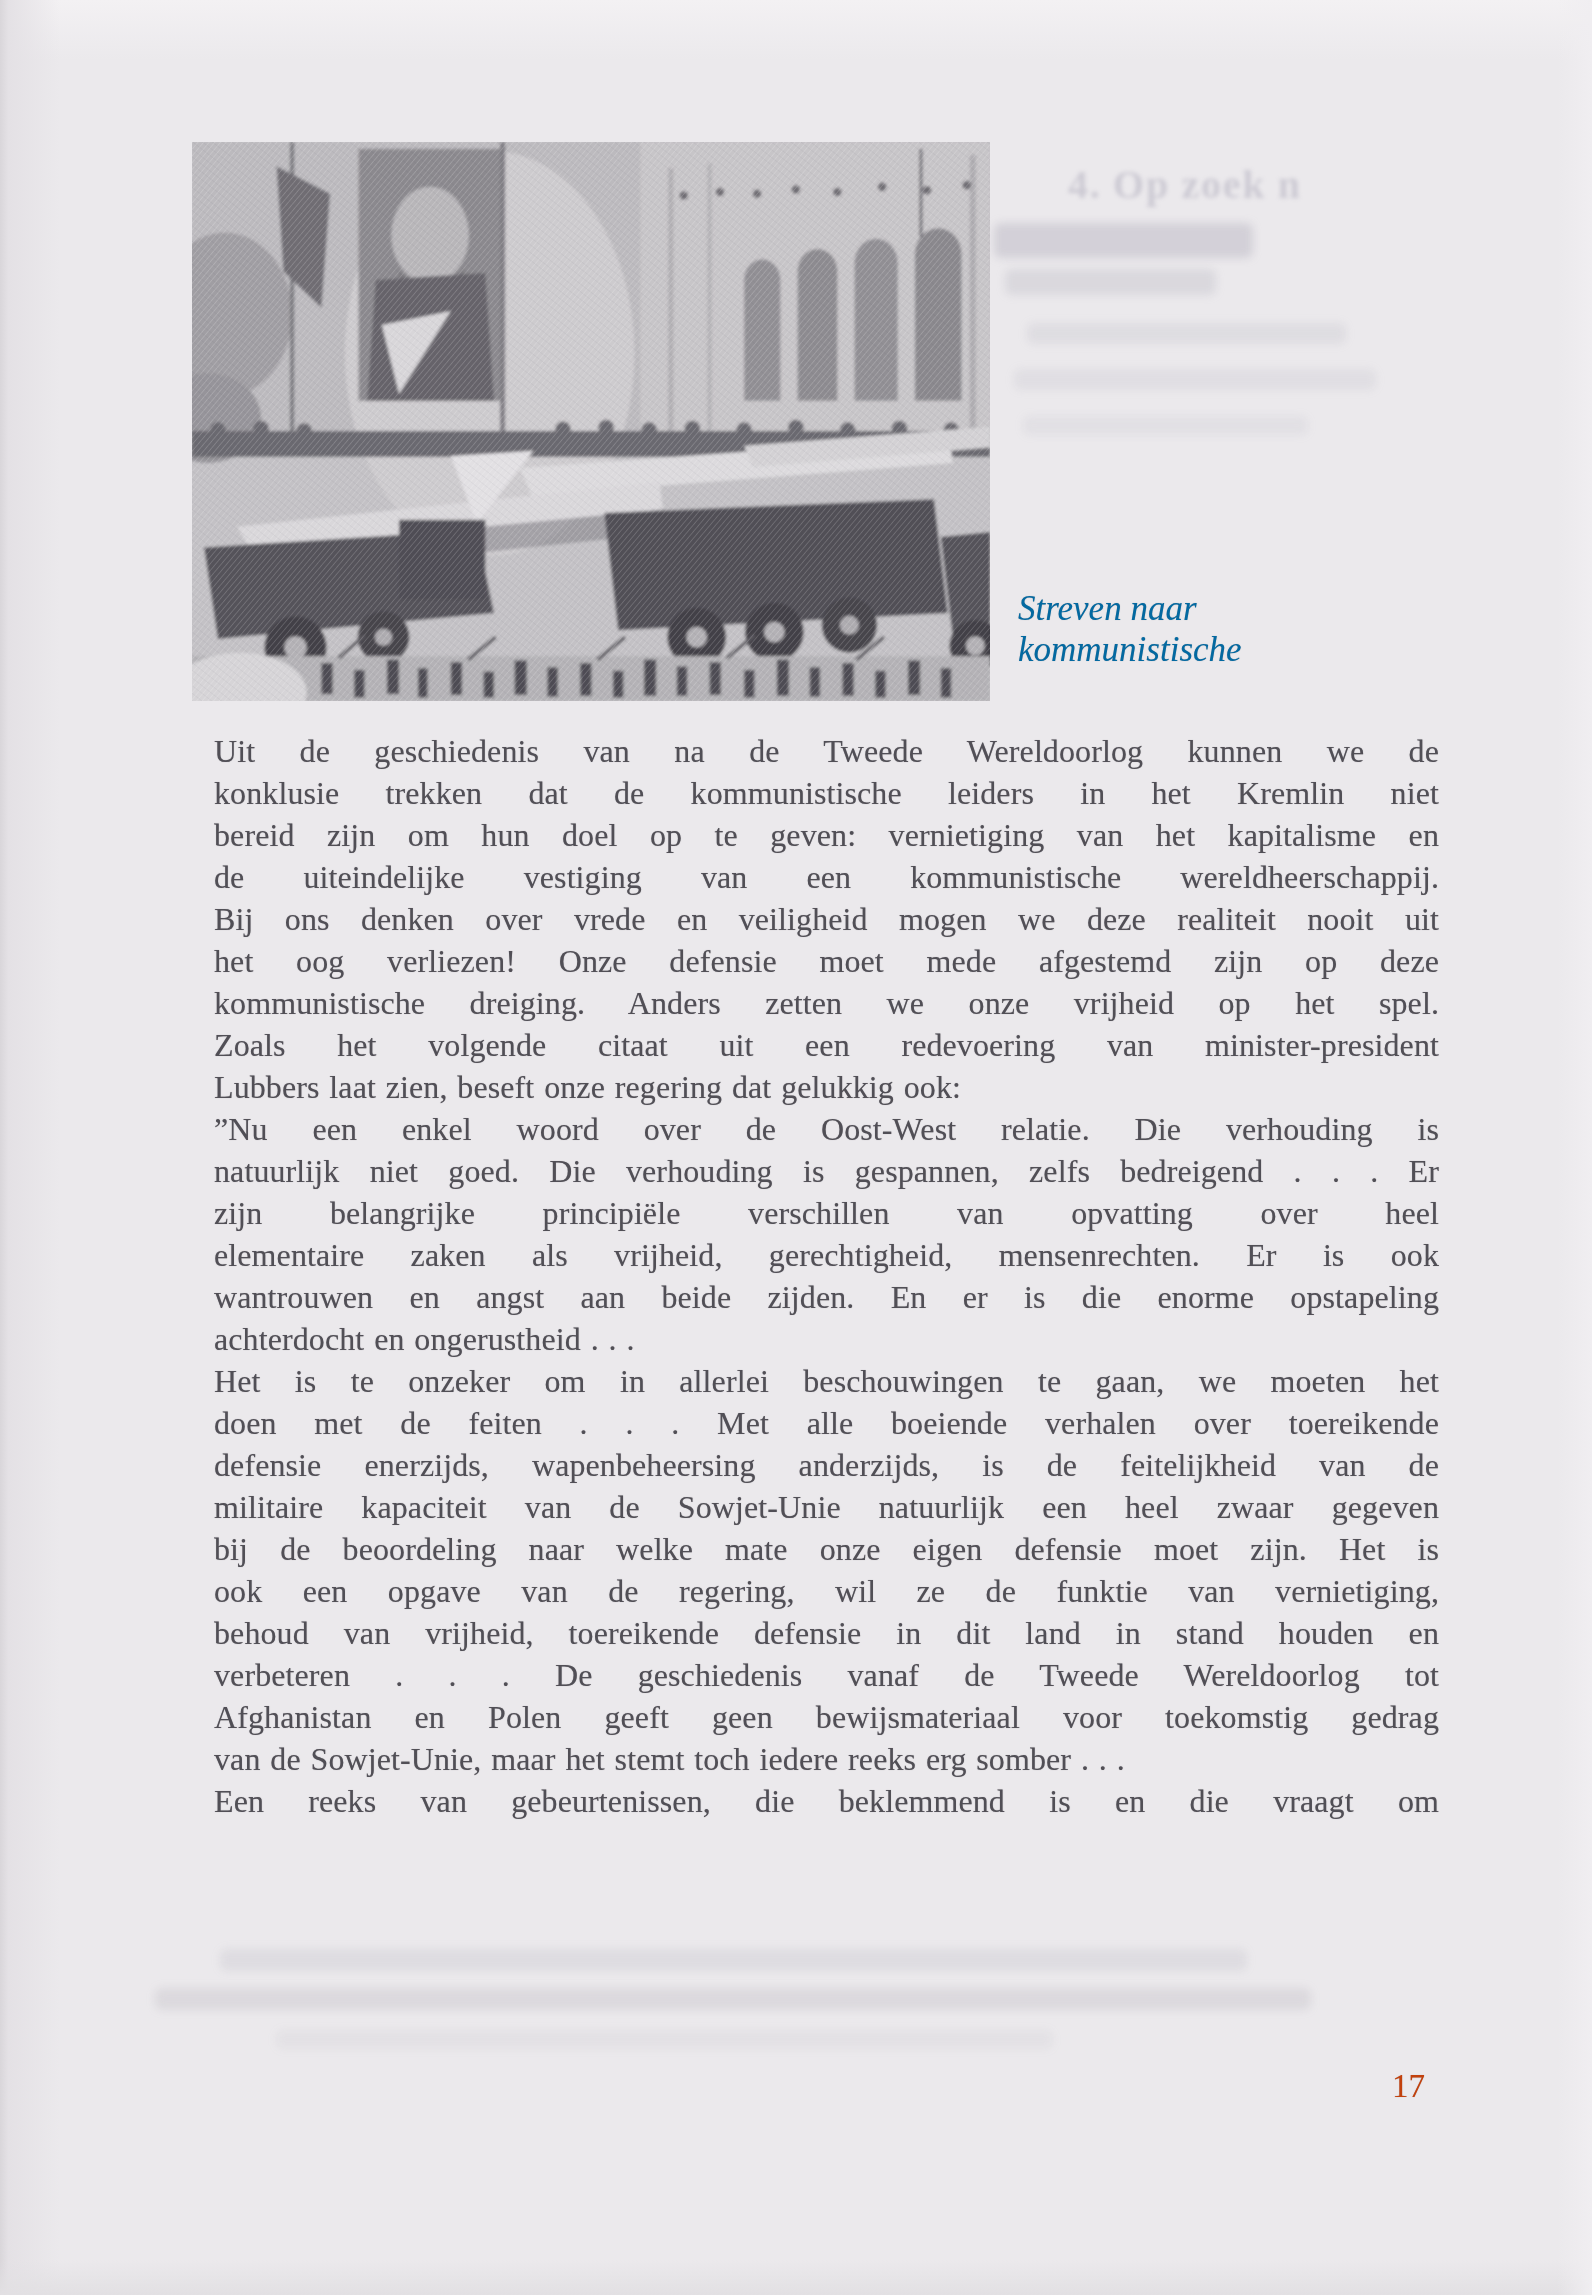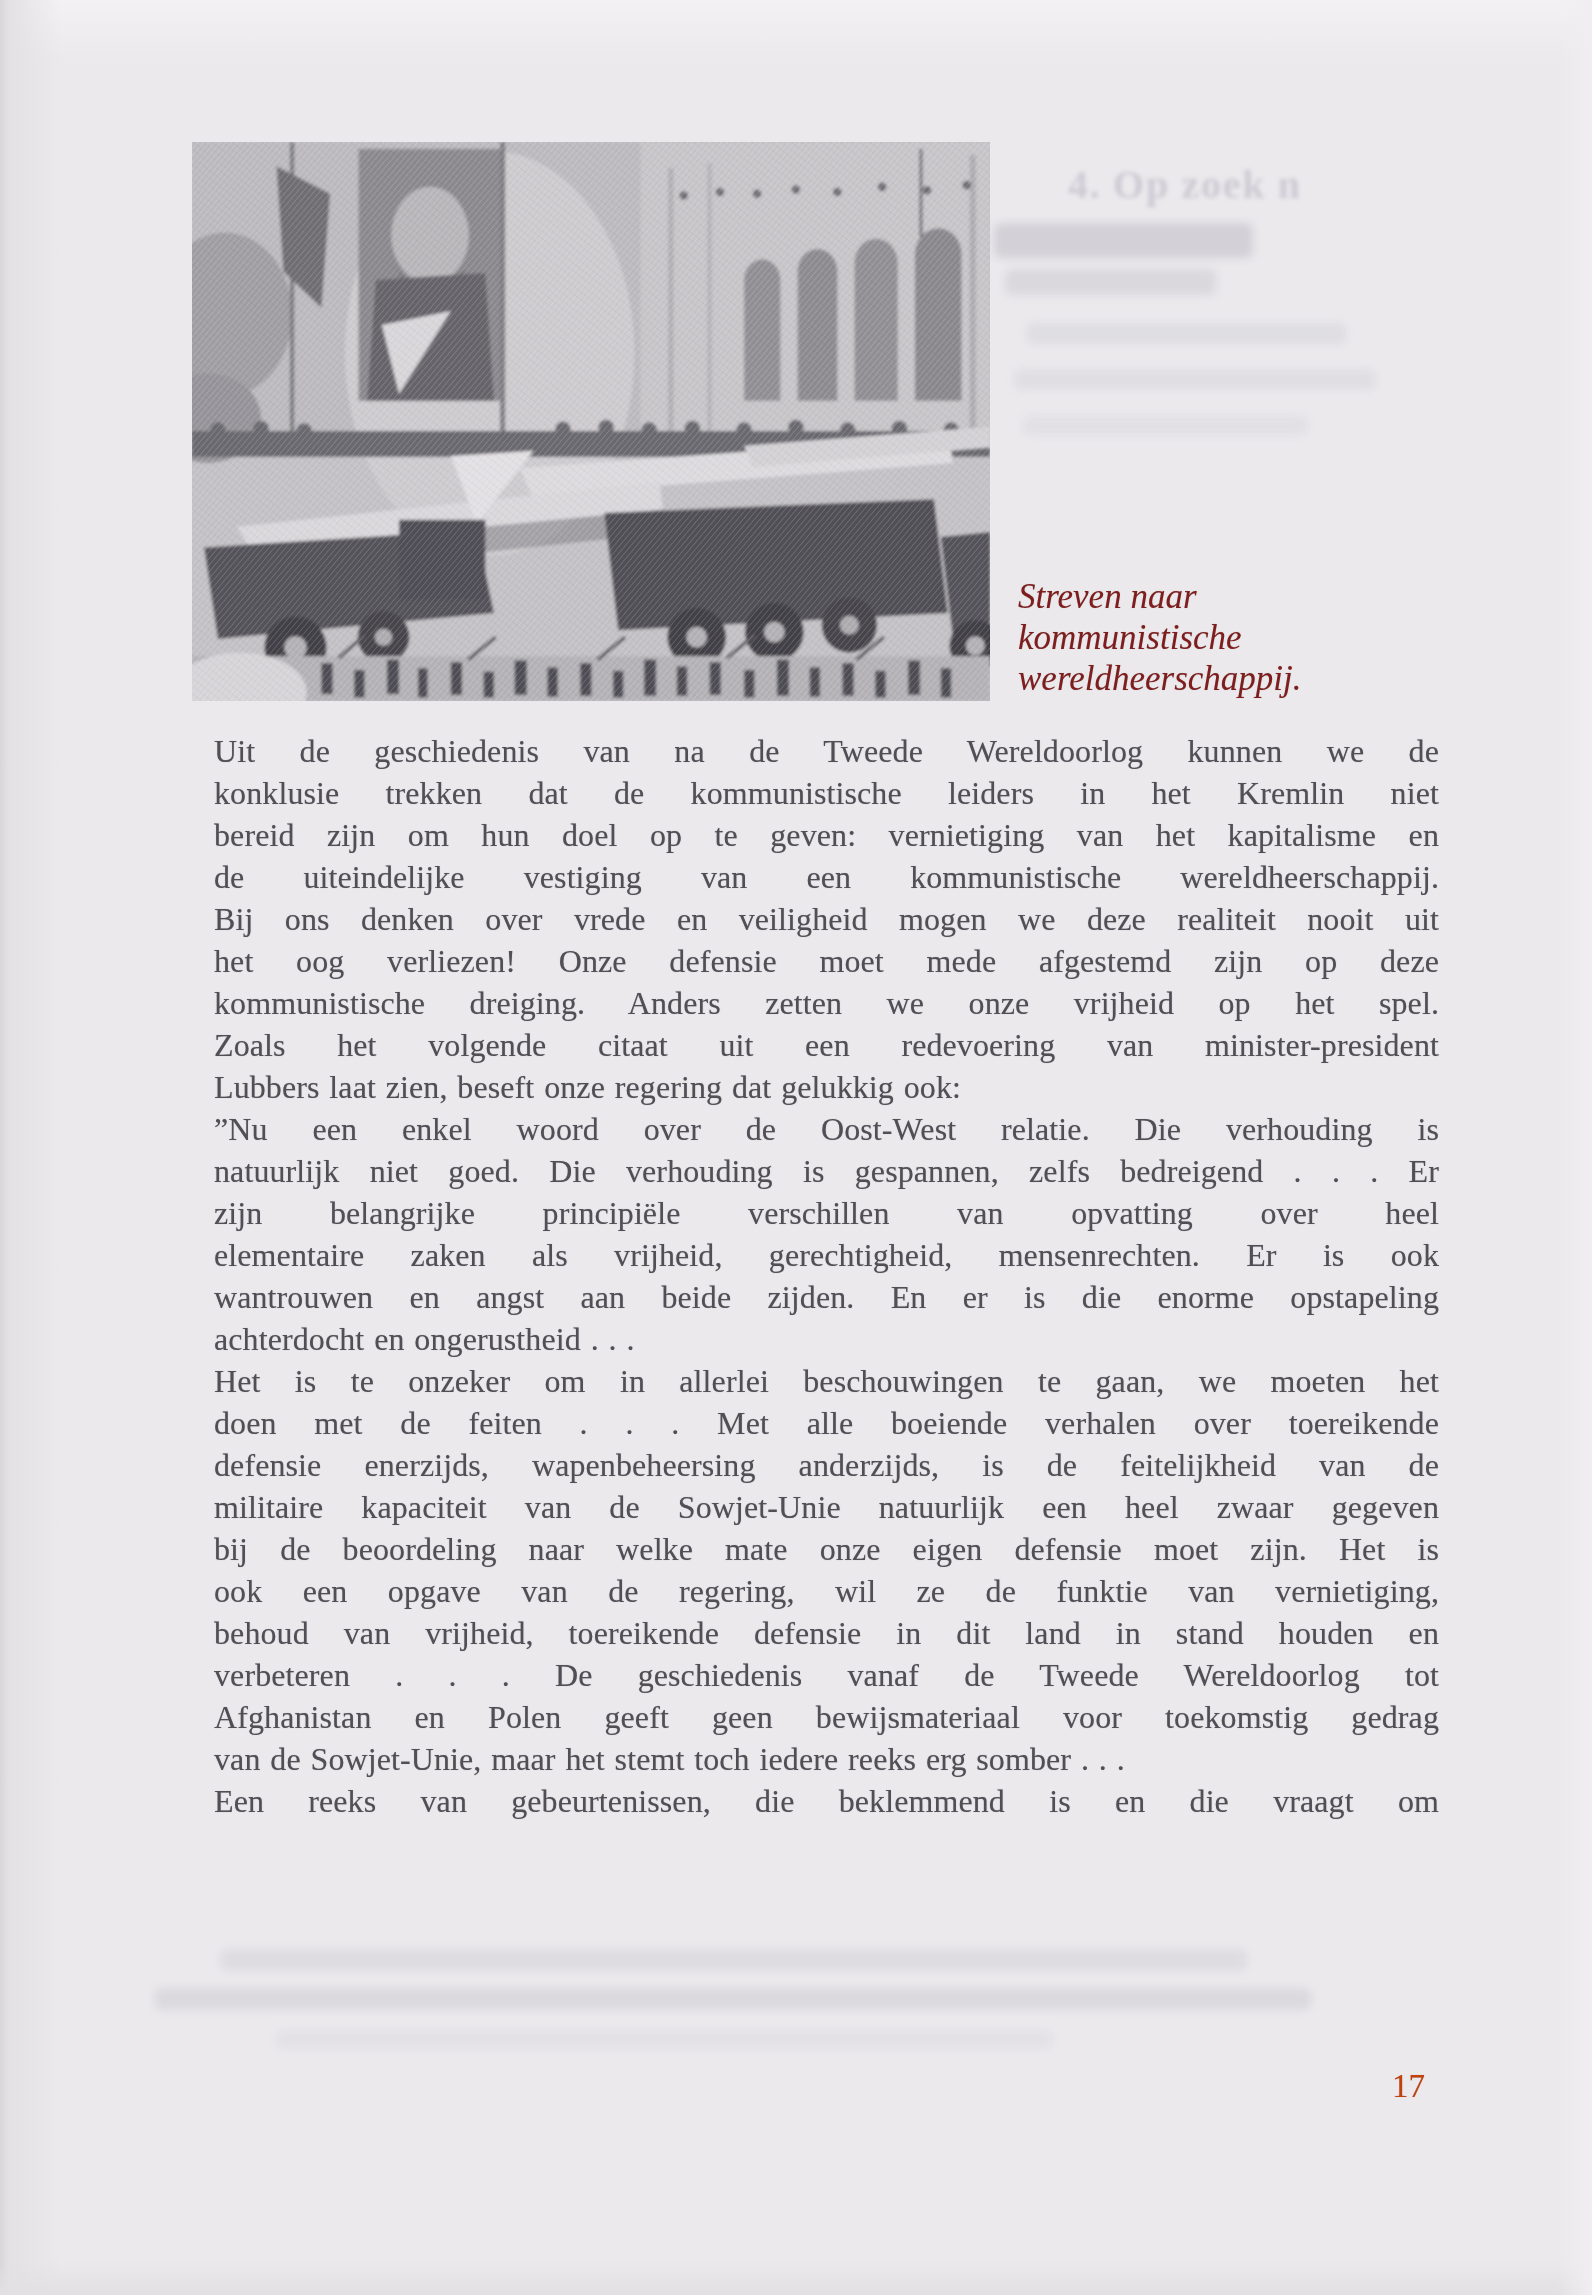--- a/index.html
+++ b/index.html
@@ -18,22 +18,22 @@
     background:linear-gradient(to top,#e2e0e3 0%,rgba(235,233,236,0) 100%);}
   .edge-right{position:absolute;right:0;top:0;width:35px;height:2295px;
     background:linear-gradient(to left,#f0eef1 0%,rgba(235,233,236,0) 100%);}
 
   
   .photo{position:absolute;left:192px;top:142px;width:798px;height:559px;margin:0;
     background:#c4c2c6;overflow:hidden;}
   .photo svg{display:block;width:100%;height:100%;}
 
   
-  .caption{position:absolute;left:1018px;top:576px;width:449px;
-    font-style:italic;font-size:35px;line-height:41px;color:#7f1d1d;
+  .caption{position:absolute;left:1018px;top:588px;width:449px;
+    font-style:italic;font-size:35px;line-height:41px;color:#0369a1;
     text-shadow:0 0 0.9px rgba(85,83,91,.4);}
 
   
   .body-text{position:absolute;left:214px;top:730px;width:1225px;
     font-size:32px;line-height:42px;color:#514f56;
     word-spacing:1.7px;letter-spacing:0.1px;
     text-shadow:0 0 0.9px rgba(81,79,86,.45);}
   .body-text .line{text-align:justify;text-align-last:justify;height:42px;}
   .body-text .line.last{text-align-last:left;}
 
@@ -201,21 +201,20 @@
         </g>
       </g>
       <rect x="0" y="0" width="925" height="648" fill="url(#ht1)"></rect>
       <rect x="0" y="0" width="925" height="648" fill="url(#ht2)"></rect>
     </svg>
   </figure>
 
   <div class="caption">
     <div>Streven naar</div>
     <div>kommunistische</div>
-    <div>wereldheerschappij.</div>
   </div>
 
   <div class="body-text">
       <div class="line">Uit de geschiedenis van na de Tweede Wereldoorlog kunnen we de</div>
       <div class="line">konklusie trekken dat de kommunistische leiders in het Kremlin niet</div>
       <div class="line">bereid zijn om hun doel op te geven: vernietiging van het kapitalisme en</div>
       <div class="line">de uiteindelijke vestiging van een kommunistische wereldheerschappij.</div>
       <div class="line">Bij ons denken over vrede en veiligheid mogen we deze realiteit nooit uit</div>
       <div class="line">het oog verliezen! Onze defensie moet mede afgestemd zijn op deze</div>
       <div class="line">kommunistische dreiging. Anders zetten we onze vrijheid op het spel.</div>

